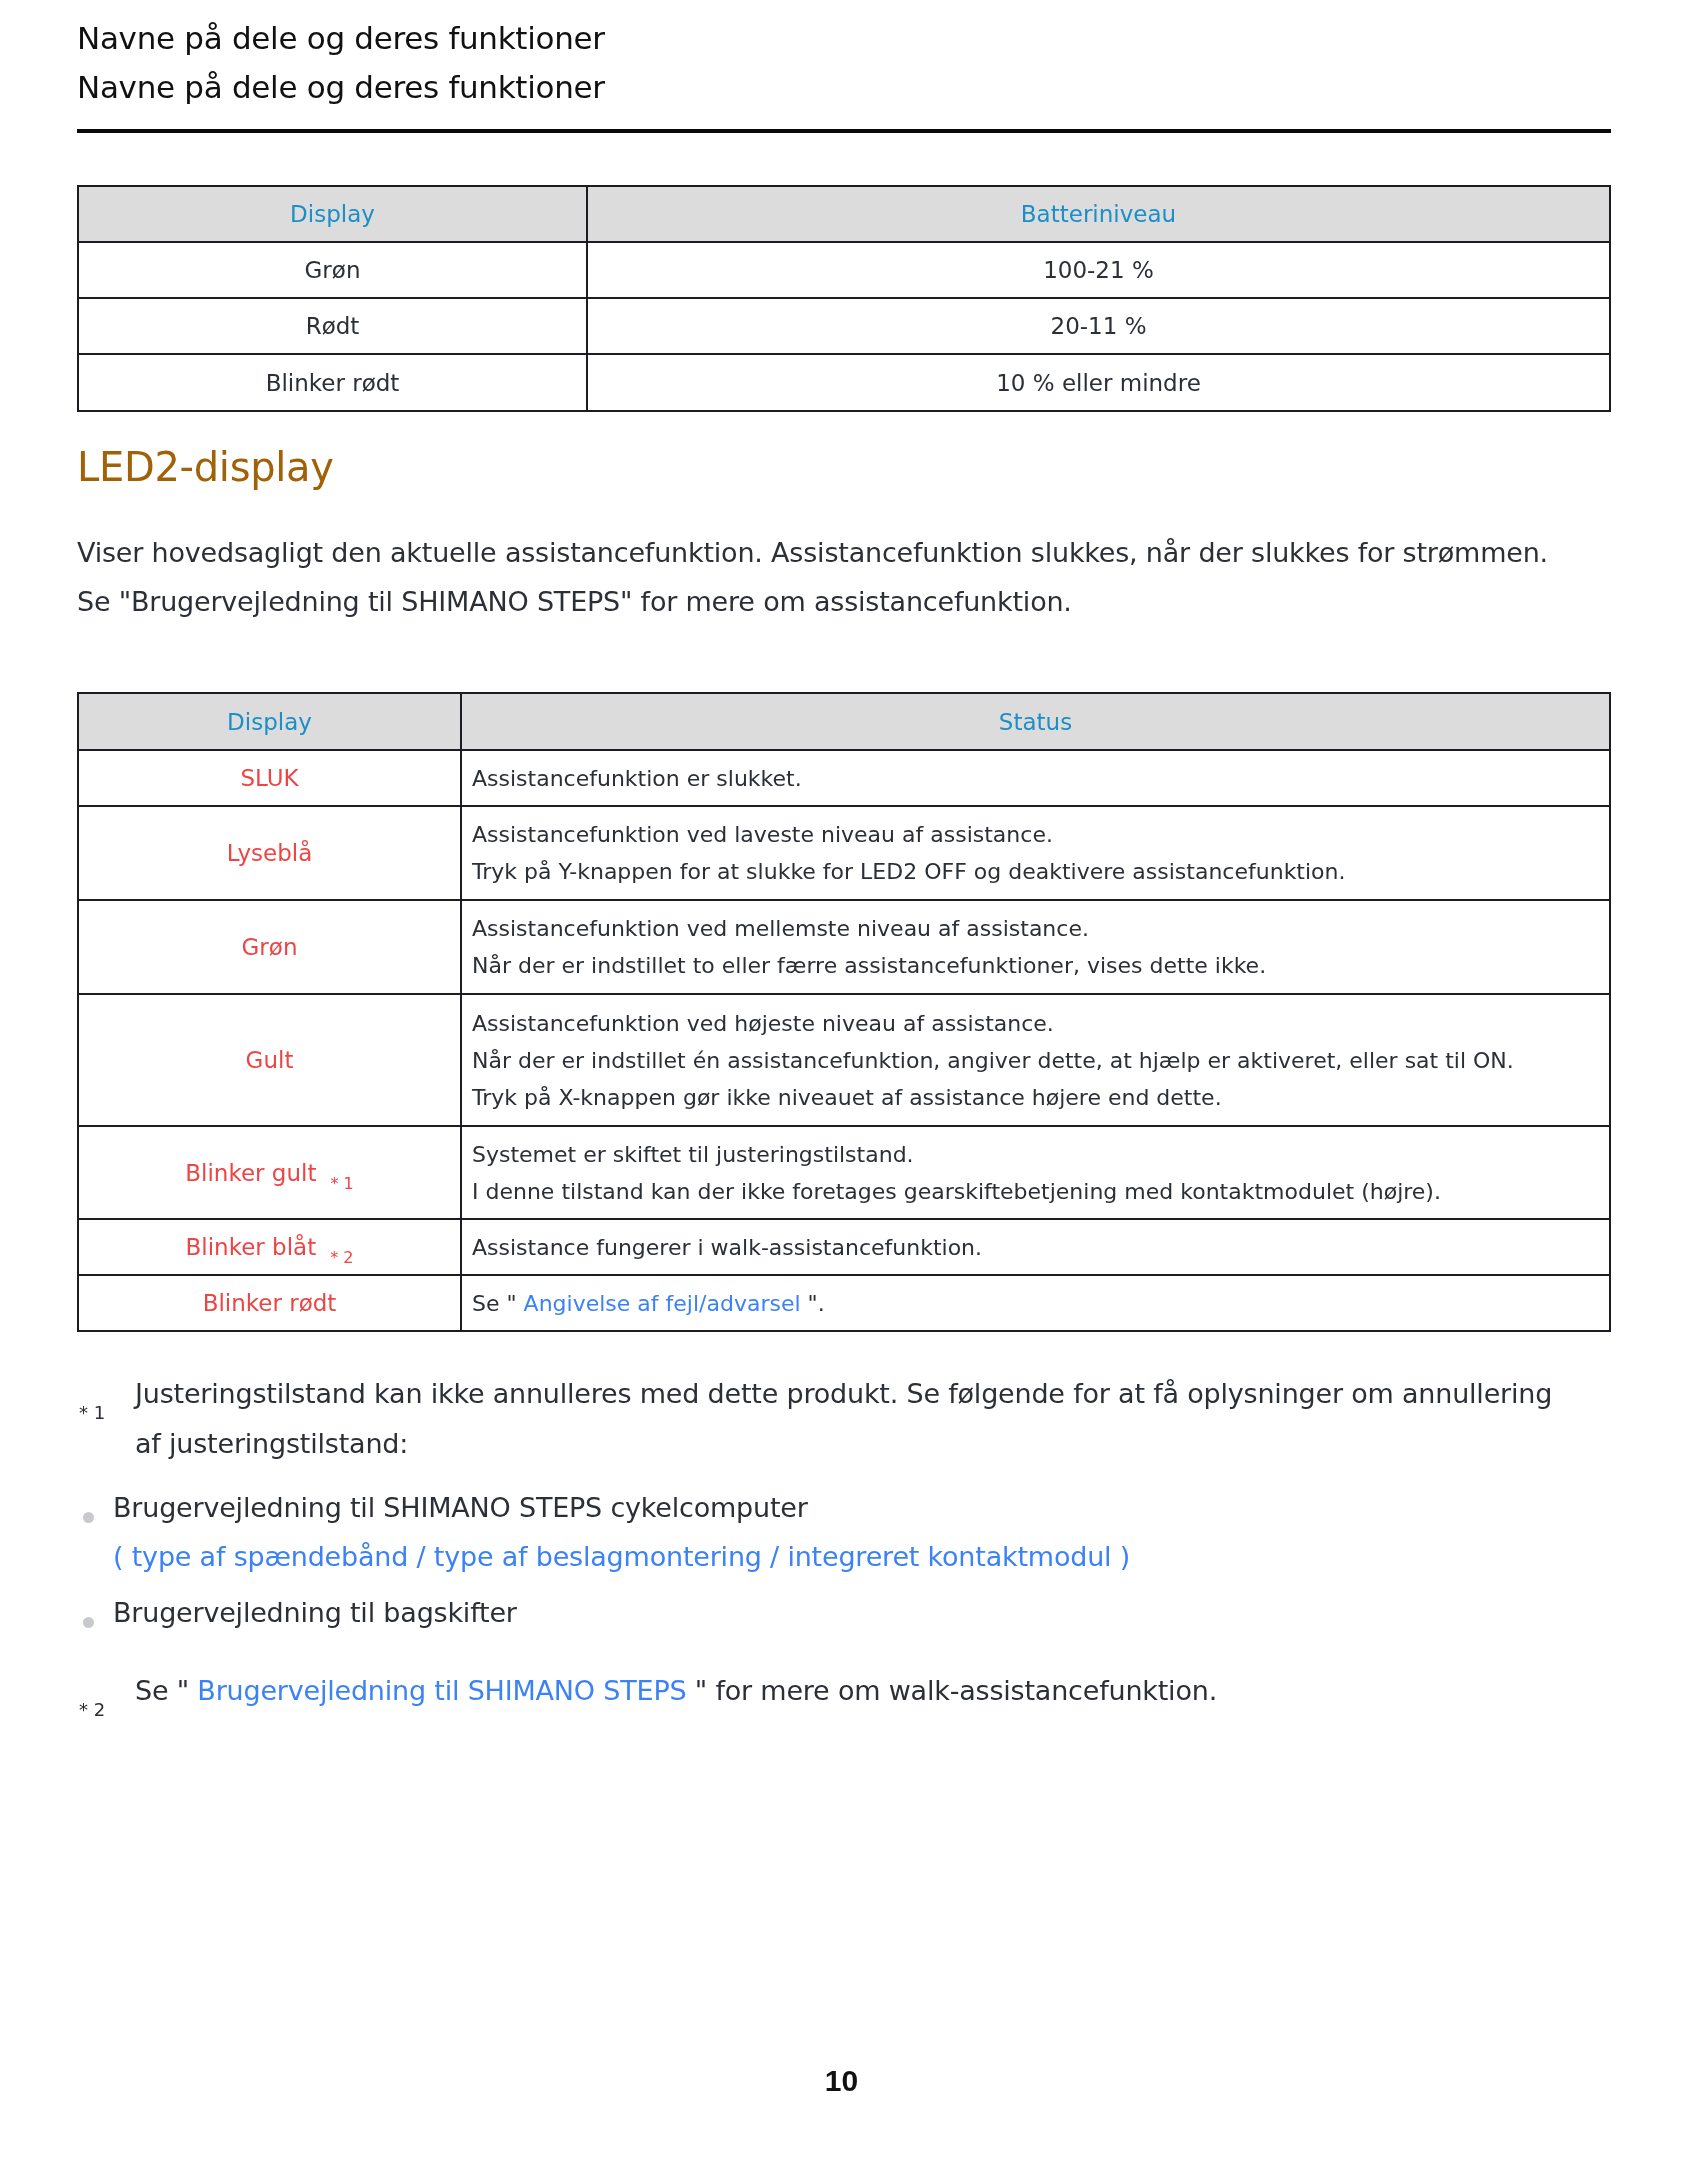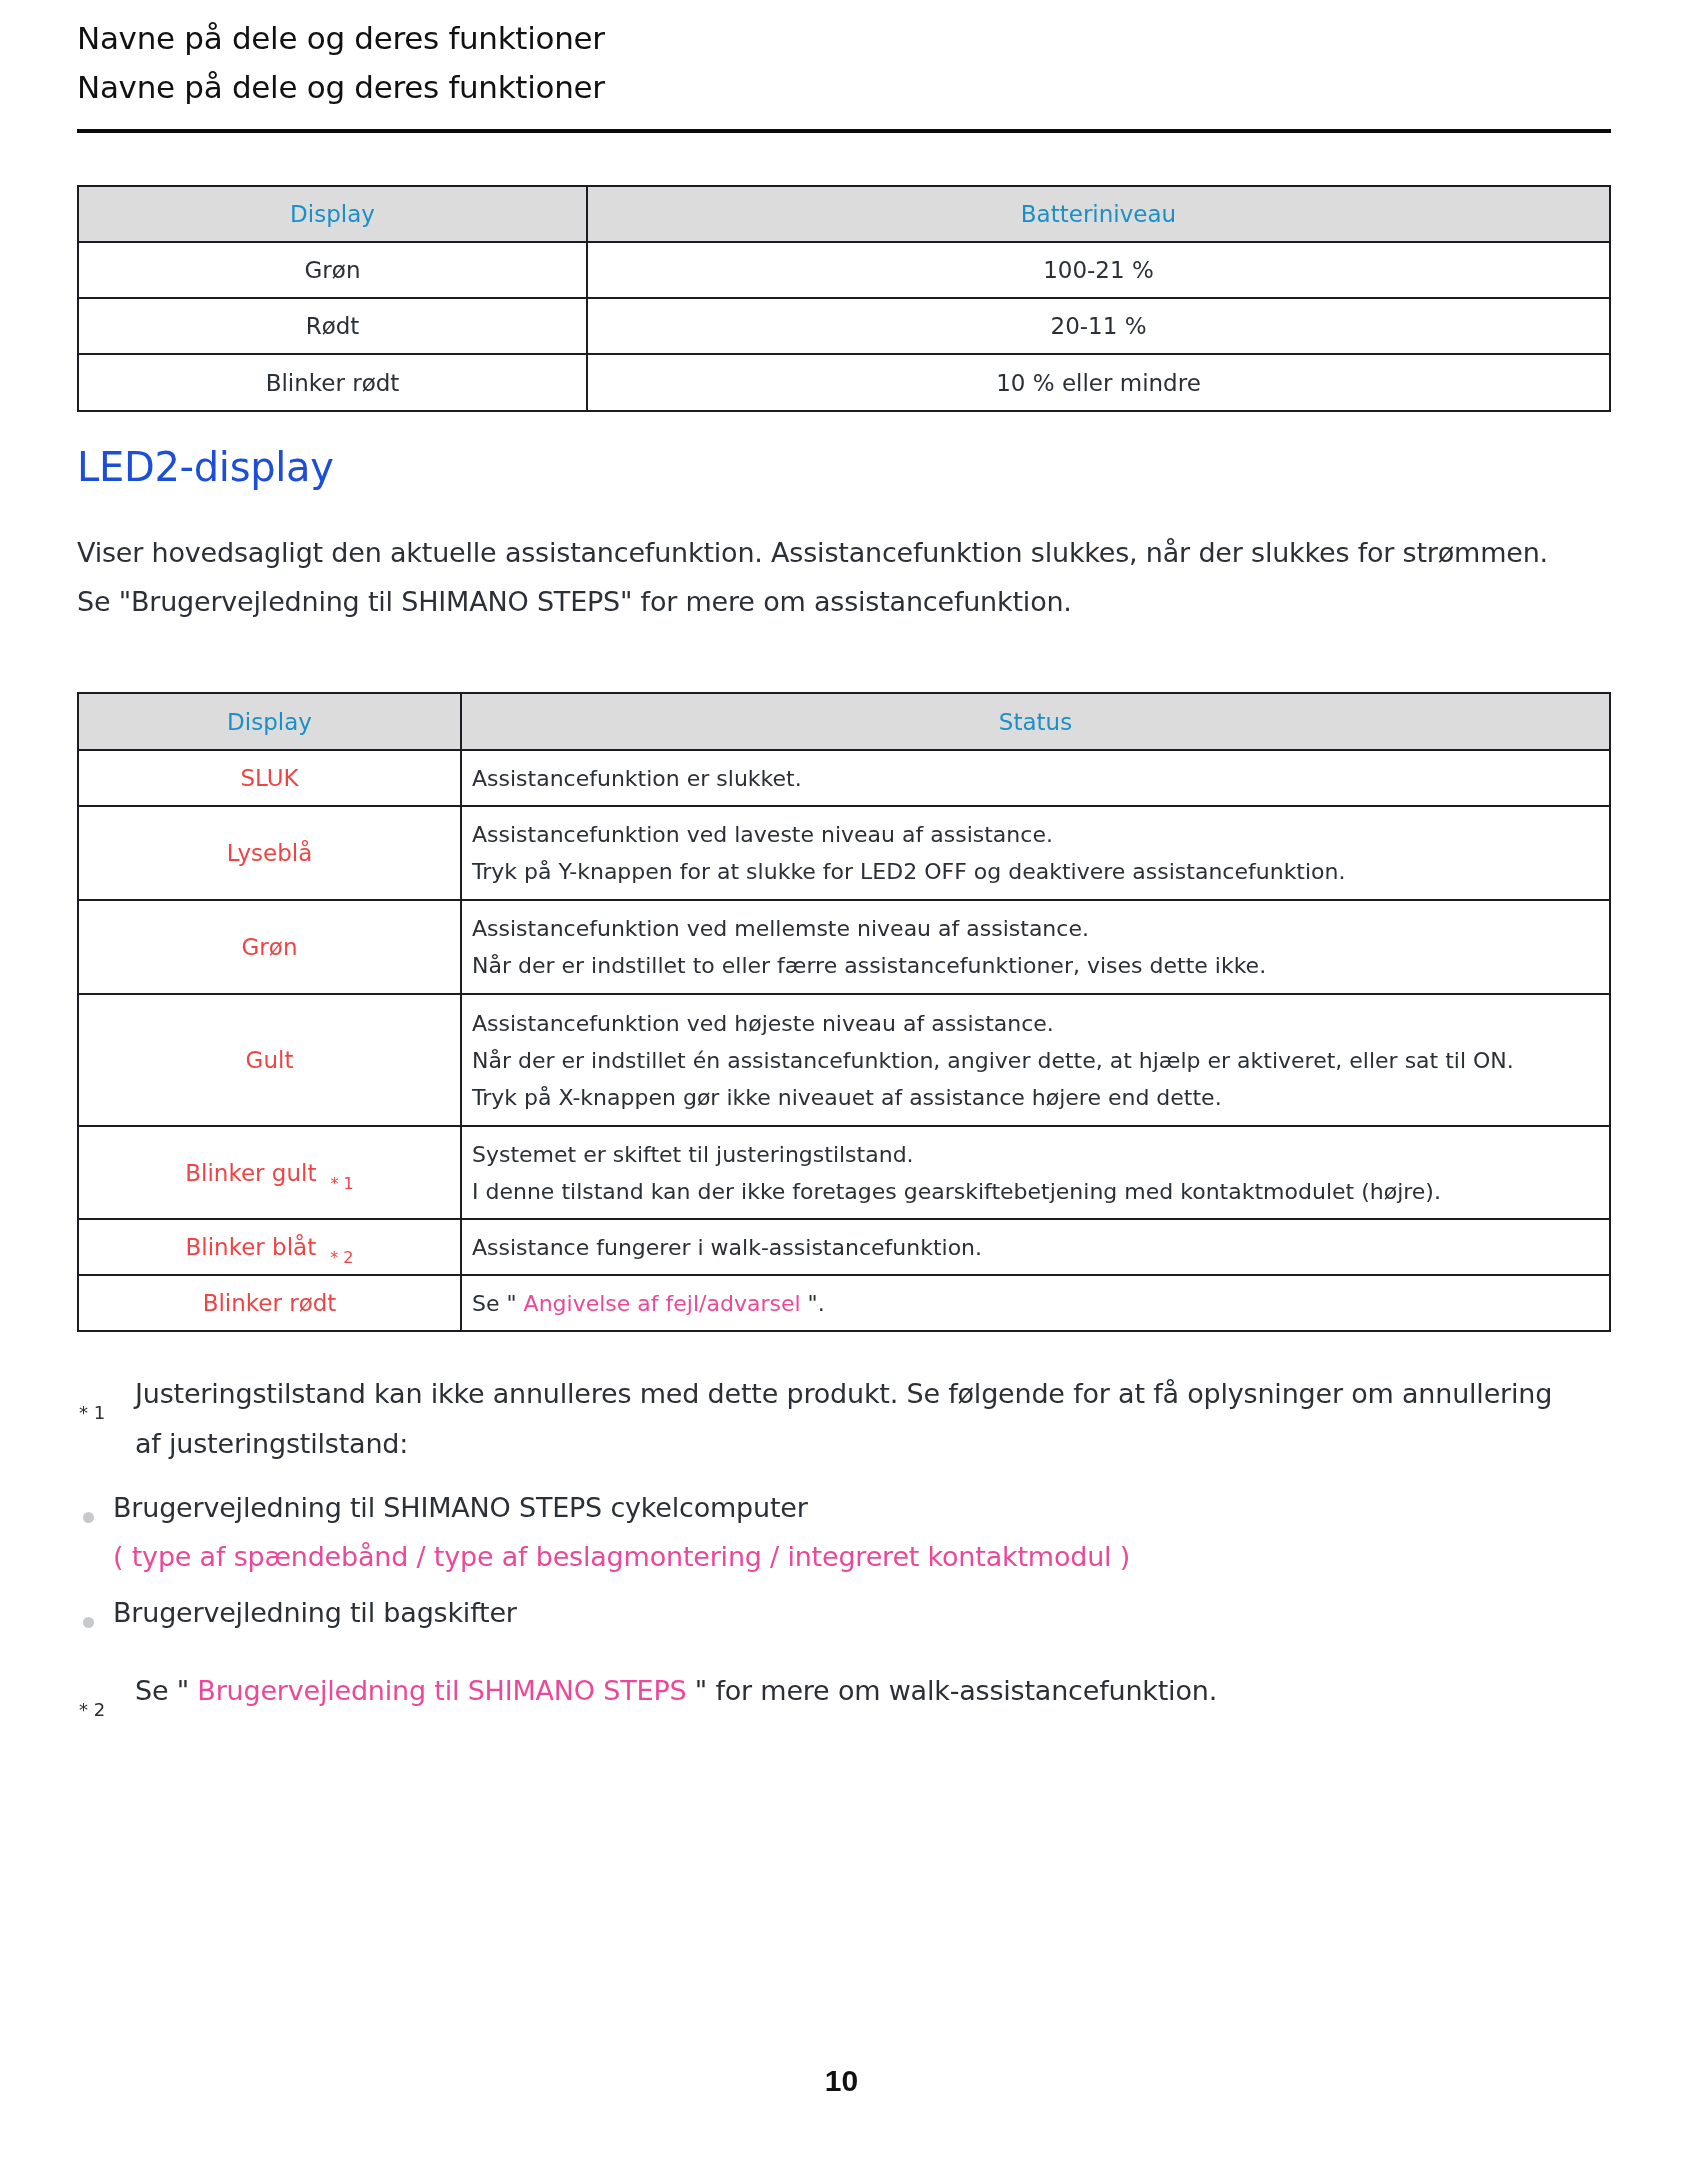--- a/index.html
+++ b/index.html
@@ -7,26 +7,26 @@
   .abs { position:absolute; }
   .title { left:77px; font-size:31px; color:#111; white-space:nowrap; letter-spacing:-0.3px; }
   .rule { left:77px; width:1534px; top:129px; height:4px; background:#0a0a0a; }
   table { position:absolute; border-collapse:collapse; left:77px; width:1534px; table-layout:fixed;margin-top:36px; }
   td, th { border:2.5px solid #1b1d22; padding:0; }
   th { background:#dcdcdc; color:#1a8fc8; font-weight:normal; font-size:23px; text-align:center; }
   .t1 td { text-align:center; font-size:23px; color:#2b2f36; }
   .t2 td.disp { text-align:center; font-size:23px; color:#ef4444; position:relative; }
   .t2 td.stat { text-align:left; font-size:22px; padding-left:10px; color:#2b2f36; line-height:37px; }
   .sup { font-size:16px; margin-left:14px; position:relative; top:8px; }
-  .h2 { left:77px; top:444px; font-size:40px; color:#1d4ed8; letter-spacing:-0.3px; }
+  .h2 { left:77px; top:444px; font-size:40px; color:#a16207; letter-spacing:-0.3px; }
   .para { left:77px; font-size:27px; color:#2b2f36; white-space:nowrap; letter-spacing:-0.2px; }
   .fn-mark { font-size:18px; color:#2b2f36; }
   .bullet { width:11px; height:11px; border-radius:50%; background:#c8c9cc; }
   .pnum { left:0; width:1683px; text-align:center; top:2064px; font-size:30px; font-weight:bold; color:#111; font-family:"Liberation Sans", sans-serif; }
-  .dark { color:#ec4899; }
+  .dark { color:#3b82f6; }
 </style>
 </head>
 <body>
 
 <div class="abs title" style="top:20px;">Navne på dele og deres funktioner</div>
 <div class="abs title" style="top:69px;">Navne på dele og deres funktioner</div>
 <div class="abs rule"></div>
 
 <table class="t1" style="top:149px;">
   <colgroup>

